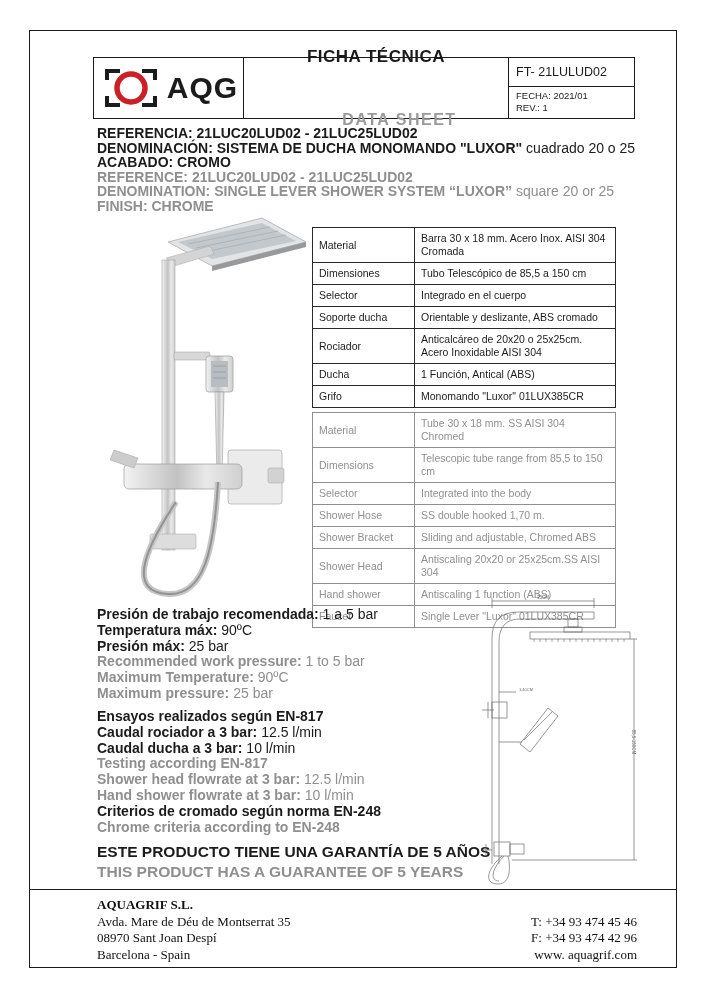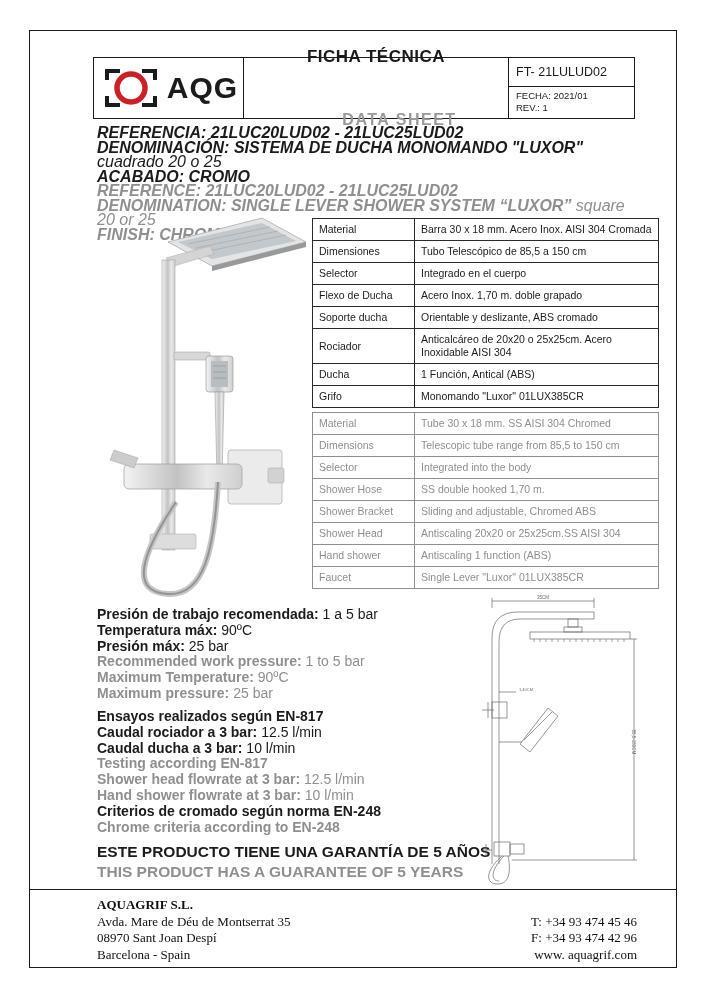--- a/index.html
+++ b/index.html
@@ -17,26 +17,26 @@
   .hdr-title{flex:1;border-right:1.5px solid #1b1b1b;box-sizing:border-box;
              display:flex;flex-direction:column;align-items:center;justify-content:center;gap:44px;}
   .hdr-title .t1{font-size:17px;font-weight:bold;color:#1b1b1b;letter-spacing:.5px;}
   .hdr-title .t2{font-size:16px;font-weight:bold;color:#9a9a9a;letter-spacing:1.5px;margin-left:47px;}
   .hdr-right{width:125px;display:flex;flex-direction:column;}
   .hdr-code{height:29px;border-bottom:1.5px solid #1b1b1b;box-sizing:border-box;
             display:flex;align-items:center;padding-left:7px;font-size:12.5px;font-weight:normal;}
   .hdr-daterev{flex:1;padding:3px 0 0 7px;font-size:9.5px;line-height:12px;color:#1b1b1b;}
 
   
-  .ref{position:absolute;left:97px;top:126px;width:545px;font-size:16px;line-height:14.5px;font-style:italic;}
+  .ref{position:absolute;left:97px;top:126px;width:545px;font-size:14px;line-height:14.5px;}
   .ref .es{color:#1b1b1b;} .ref .en{color:#8f8f8f;}
   .ref b{font-weight:bold;} .ref span{font-weight:normal;}
 
   
-  .tables{position:absolute;left:312px;top:218px;width:347px;border-radius:32px;}
+  .tables{position:absolute;left:312px;top:227px;width:304px;border-radius:32px;}
   table.spec{border-collapse:collapse;width:100%;table-layout:fixed;font-size:10.5px;line-height:13px;}
   table.spec td{padding:4px 6px;vertical-align:middle;}
   table.spec td.c1{width:89px;}
   table.spec.es td{border:1px solid #2a2a2a;color:#1b1b1b;}
   table.spec.en td{border:1px solid #8f8f8f;color:#8f8f8f;}
   table.spec.en{margin-top:4px;}
 
   
   .blk{position:absolute;left:97px;width:360px;font-size:14px;line-height:15.8px;}
   .blk .es-l{font-weight:bold;color:#1b1b1b;}
@@ -146,24 +146,20 @@
             <td class="c1">Material</td>
             <td>Barra 30 x 18 mm. Acero Inox. AISI 304 Cromada</td>
           </tr>
       <tr>
             <td class="c1">Dimensiones</td>
             <td>Tubo Telescópico de 85,5 a 150 cm</td>
           </tr>
       <tr>
             <td class="c1">Selector</td>
             <td>Integrado en el cuerpo</td>
-          </tr>
-      <tr>
-            <td class="c1">Flexo de Ducha</td>
-            <td>Acero Inox. 1,70 m. doble grapado</td>
           </tr>
       <tr>
             <td class="c1">Soporte ducha</td>
             <td>Orientable y deslizante, ABS cromado</td>
           </tr>
       <tr>
             <td class="c1">Rociador</td>
             <td>Anticalcáreo de 20x20 o 25x25cm. Acero Inoxidable AISI 304</td>
           </tr>
       <tr>

